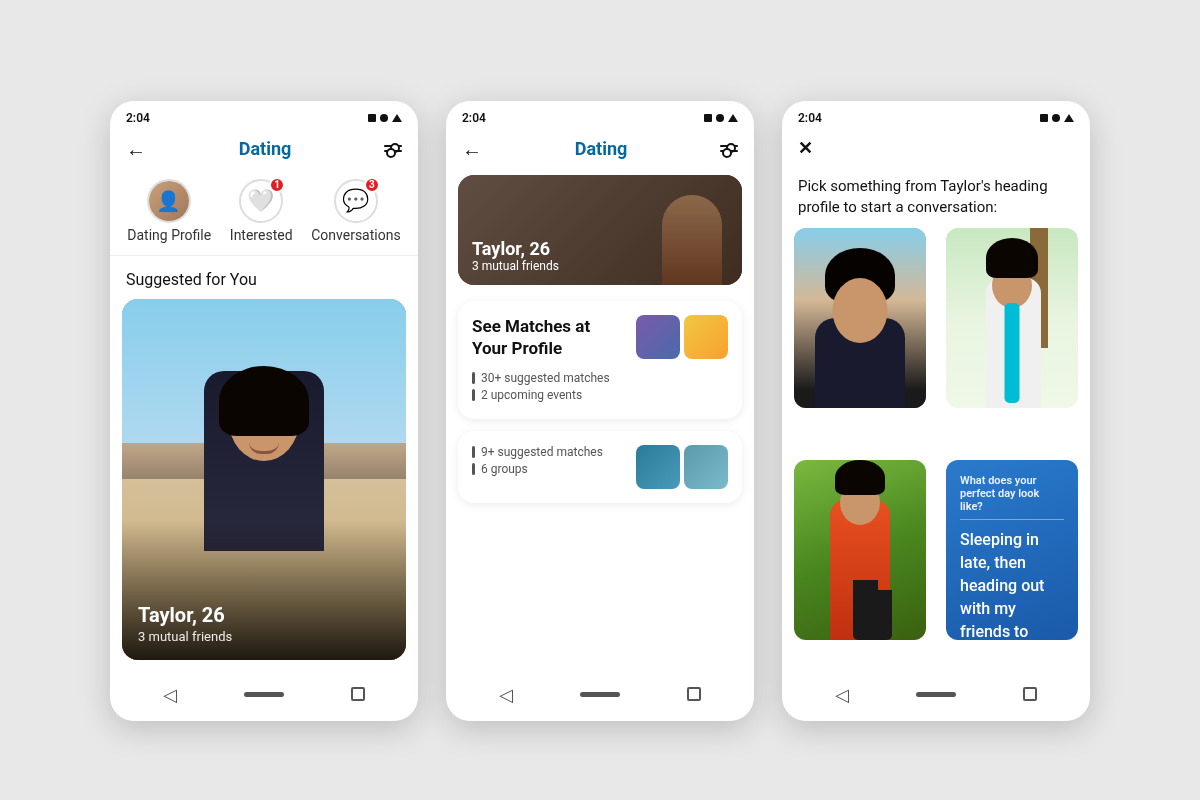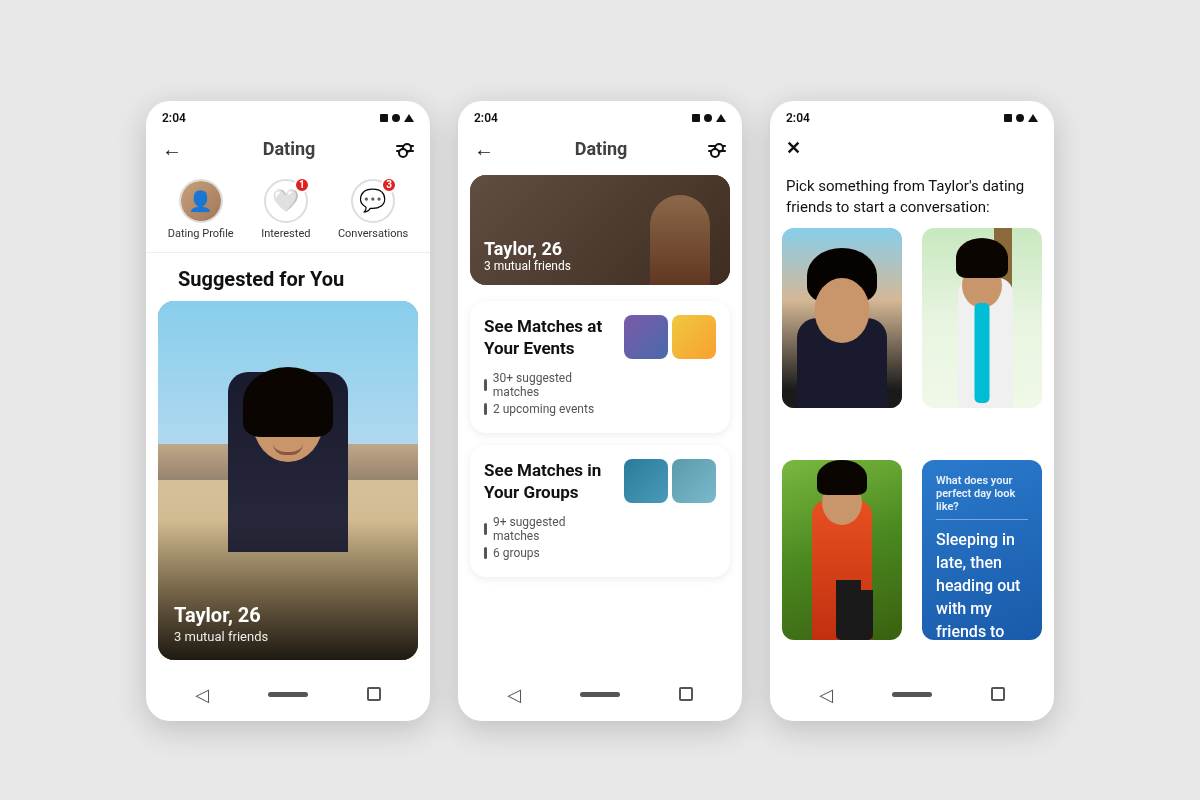--- a/index.html
+++ b/index.html
@@ -13,21 +13,21 @@
       font-family: -apple-system, BlinkMacSystemFont, 'Segoe UI', Roboto, sans-serif;
       overflow: hidden;
     }
     .phones-container {
       display: flex;
       gap: 28px;
       align-items: center;
       padding: 40px;
     }
     .phone {
-      width: 284px;
+      width: 308px;
       height: 620px;
       background: #fff;
       border-radius: 24px;
       box-shadow: 0 8px 32px rgba(0,0,0,0.18);
       display: flex;
       flex-direction: column;
       overflow: hidden;
       position: relative;
       margin-top: 21px;
     }
@@ -59,21 +59,21 @@
     .phone-header {
       display: flex;
       justify-content: space-between;
       align-items: center;
       padding: 6px 16px 10px;
       flex-shrink: 0;
     }
     .header-title {
       font-size: 18px;
       font-weight: 700;
-      color: #404040;
+      color: #0369a1;
     }
     .back-arrow {
       font-size: 20px;
       color: #111;
       cursor: pointer;
     }
     .settings-icon {
       display: flex;
       flex-direction: column;
       gap: 3px;
@@ -144,29 +144,29 @@
       width: 40px;
       height: 40px;
       border-radius: 50%;
       background: linear-gradient(135deg, #c9a07a, #a0785a);
       overflow: hidden;
       display: flex;
       align-items: center;
       justify-content: center;
     }
     .tab-label {
-      font-size: 11px;
+      font-size: 14px;
       color: #333;
       text-align: right;
     }
     
     .section-title {
-      font-size: 20px;
-      font-weight: 700;
-      padding: 14px 32px 10px;
+      font-size: 16px;
+      font-weight: 400;
+      padding: 14px 16px 10px;
       color: #111;
       flex-shrink: 0;
     }
     
     .profile-card {
       margin: 0 12px;
       border-radius: 16px;
       overflow: hidden;
       position: relative;
       flex: 1;
@@ -463,21 +463,21 @@
       <div style="position:absolute;bottom:0;right:20px;width:60px;height:90px;background:linear-gradient(180deg,#c9956a,#8a5030);border-radius:30px 30px 0 0;"></div>
       <div class="match-hero-overlay"></div>
       <div class="match-hero-info">
         <div class="match-hero-name">Taylor, 26</div>
         <div class="match-hero-mutual">3 mutual friends</div>
       </div>
     </div>
 
     <div class="section-card" style="margin-top:4px;">
       <div class="section-card-text">
-        <div class="section-card-title">See Matches at Your Events</div>
+        <div class="section-card-title">See Matches at Your Profile</div>
         <div class="section-card-stats">
           <div class="stat-row">
             <div class="stat-bar"></div>
             <span>30+ suggested matches</span>
           </div>
           <div class="stat-row">
             <div class="stat-bar"></div>
             <span>2 upcoming events</span>
           </div>
         </div>
@@ -487,21 +487,20 @@
           <div style="width:100%;height:100%;background:linear-gradient(135deg,#7a5aaa,#4a6aaa);"></div>
         </div>
         <div class="card-thumb thumb-events2">
           <div style="width:100%;height:100%;background:linear-gradient(135deg,#f0c840,#f8a030);"></div>
         </div>
       </div>
     </div>
 
     <div class="section-card">
       <div class="section-card-text">
-        <div class="section-card-title">See Matches in Your Groups</div>
         <div class="section-card-stats">
           <div class="stat-row">
             <div class="stat-bar"></div>
             <span>9+ suggested matches</span>
           </div>
           <div class="stat-row">
             <div class="stat-bar"></div>
             <span>6 groups</span>
           </div>
         </div>
@@ -532,21 +531,21 @@
         <div class="status-circle"></div>
         <div class="status-triangle"></div>
       </div>
     </div>
 
     <div class="phone-header" style="padding-bottom:4px;">
       <span style="font-size:18px;font-weight:600;color:#111;cursor:pointer;">✕</span>
       <div style="width:20px;"></div>
     </div>
 
-    <div class="conversation-prompt">Pick something from Taylor's dating friends to start a conversation:</div>
+    <div class="conversation-prompt">Pick something from Taylor's heading profile to start a conversation:</div>
 
     <div class="photos-grid">
 
       <div class="photo-cell photo-cell-1" style="position:relative;height:180px;">
         <div style="position:absolute;top:0;left:0;right:0;bottom:0;background:linear-gradient(180deg,#87CEEB 0%,#d4b896 40%,#1a1a1a 90%);"></div>
 
         <div style="position:absolute;top:20px;left:50%;transform:translateX(-50%);width:70px;height:55px;background:#050200;border-radius:50% 50% 30% 30%;z-index:2;"></div>
 
         <div style="position:absolute;top:50px;left:50%;transform:translateX(-50%);width:55px;height:65px;background:#c9956a;border-radius:50%;z-index:2;"></div>
 

